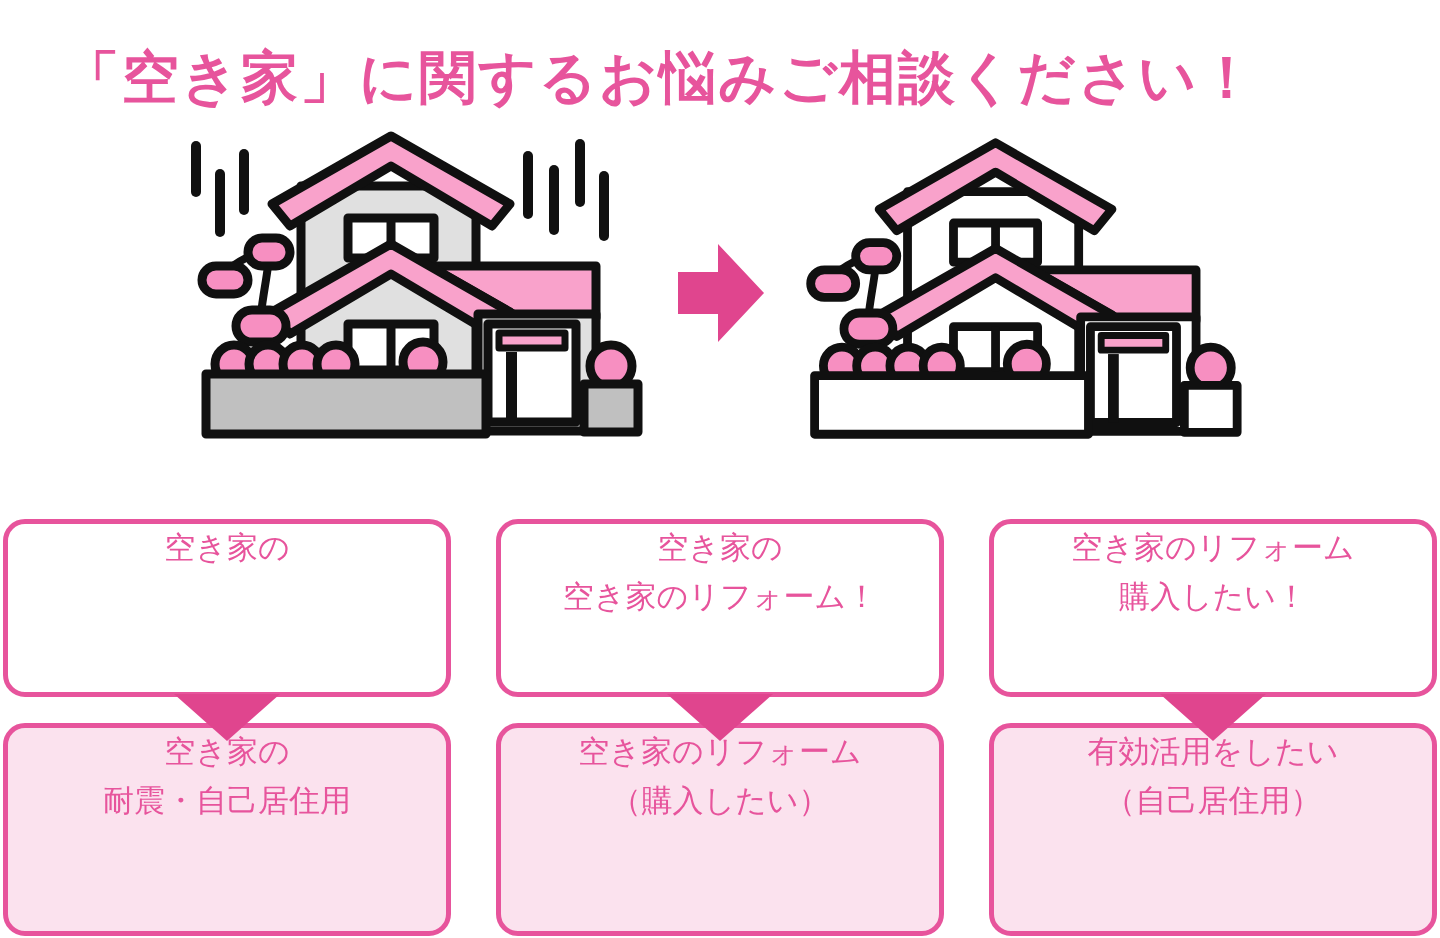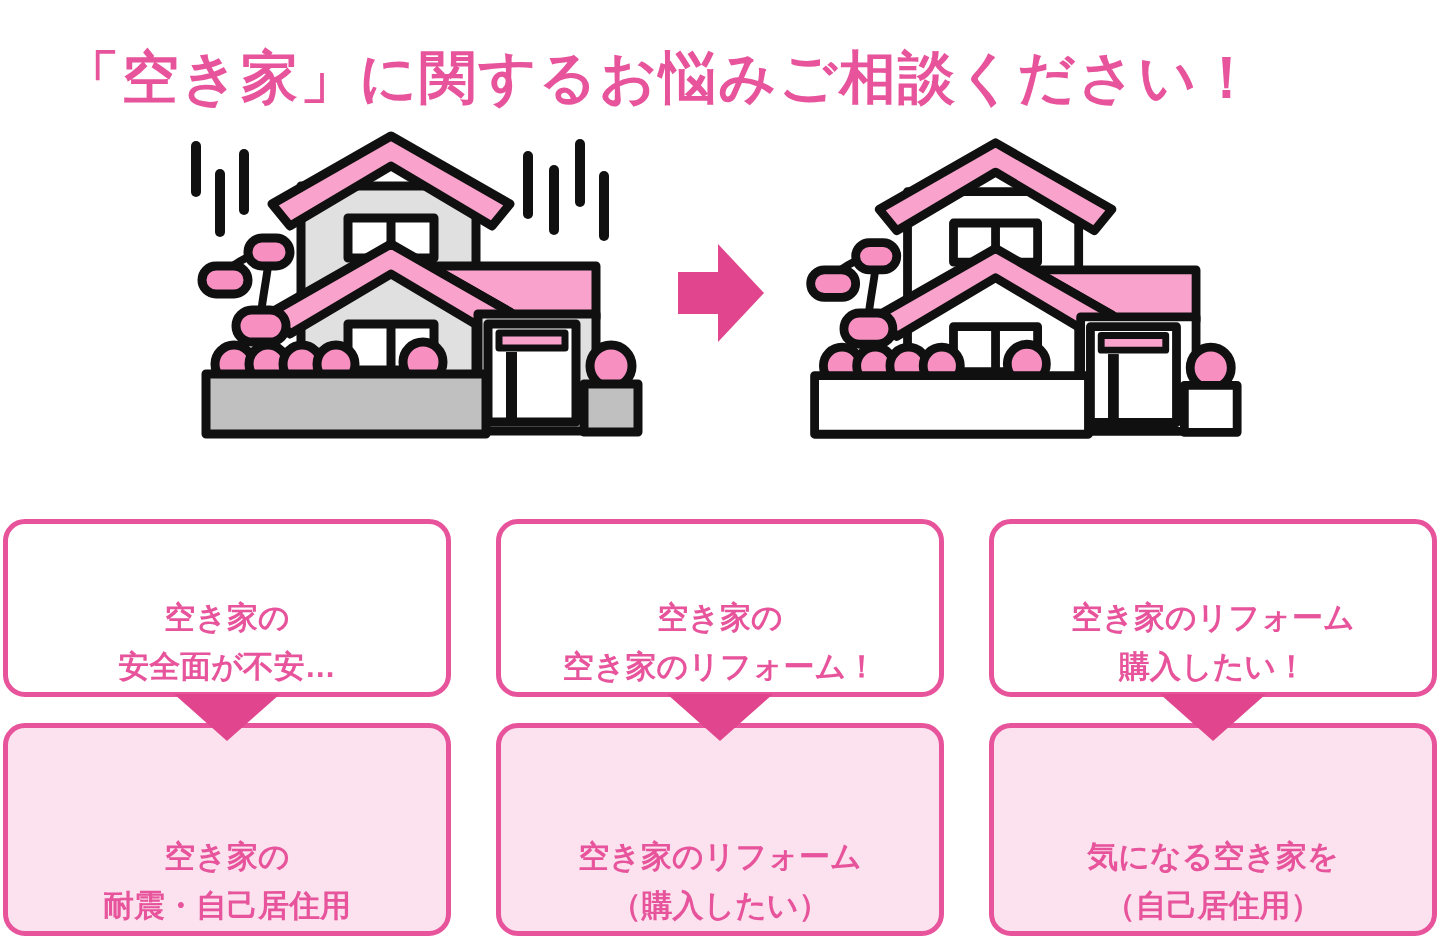--- a/index.html
+++ b/index.html
@@ -30,23 +30,23 @@
   .house-new{left:795px;top:133px;--wall:#ffffff;--fence:#ffffff;--shake:transparent;}
   .arrow-right{position:absolute;left:678px;top:244px;}
   .cols{
     position:absolute;left:3px;top:519px;width:1434px;
     display:grid;grid-template-columns:1fr 1fr 1fr;column-gap:45px;
   }
   .col{position:relative;}
   .box{
     box-sizing:border-box;width:100%;
     border:5px solid var(--accent);border-radius:22px;
-    display:flex;flex-direction:column;justify-content:flex-end;align-items:center;
+    display:flex;flex-direction:column;justify-content:flex-start;align-items:center;
     text-align:center;
-    color:var(--accent);font-weight:700;font-size:31px;line-height:1.58;
+    color:var(--accent);font-weight:400;font-size:31px;line-height:1.58;
   }
   .problem{height:178px;background:#ffffff;}
   .solution{margin-top:26px;height:213px;background:var(--box-bg);}
   .tri{
     position:absolute;top:175px;left:50%;transform:translateX(-50%);
     width:106px;height:47px;background:var(--connector);
     clip-path:polygon(0 0,100% 0,50% 100%);
     z-index:3;
   }
 </style>
@@ -119,21 +119,20 @@
 
 <svg class="house house-new" viewBox="0 0 460 320" width="450" height="313">
   <use href="#house-graphic"></use>
 </svg>
 
 <section class="cols">
 
   <div class="col">
     <div class="box problem">
       <span>空き家の</span>
-      <span>安全面が不安…</span>
     </div>
     <div class="tri"></div>
     <div class="box solution">
       <span>空き家の</span>
       <span>耐震・自己居住用</span>
     </div>
   </div>
 
   <div class="col">
     <div class="box problem">
@@ -147,18 +146,18 @@
     </div>
   </div>
 
   <div class="col">
     <div class="box problem">
       <span>空き家のリフォーム</span>
       <span>購入したい！</span>
     </div>
     <div class="tri"></div>
     <div class="box solution">
-      <span>気になる空き家を</span>
+      <span>有効活用をしたい</span>
       <span>（自己居住用）</span>
     </div>
   </div>
 
 </section>
 
 </body></html>

